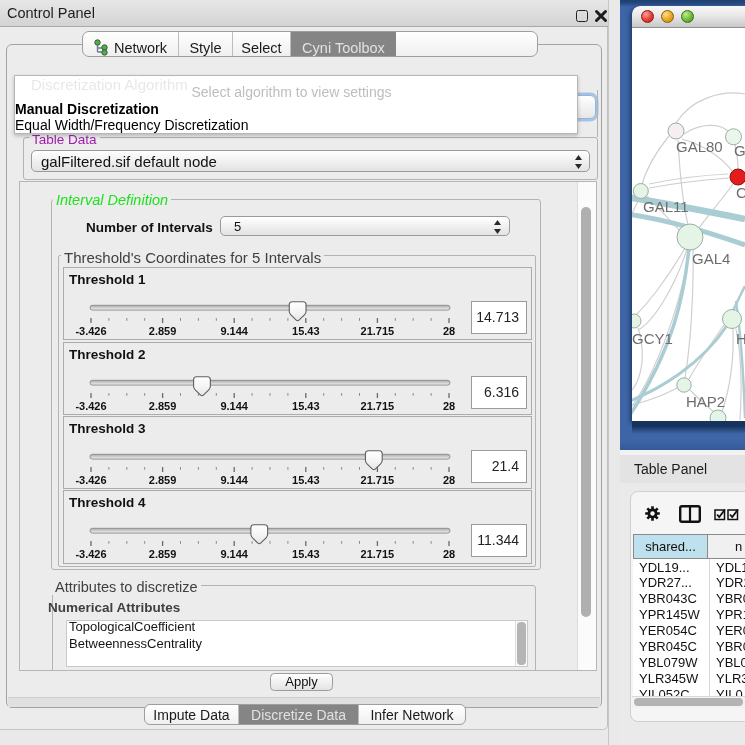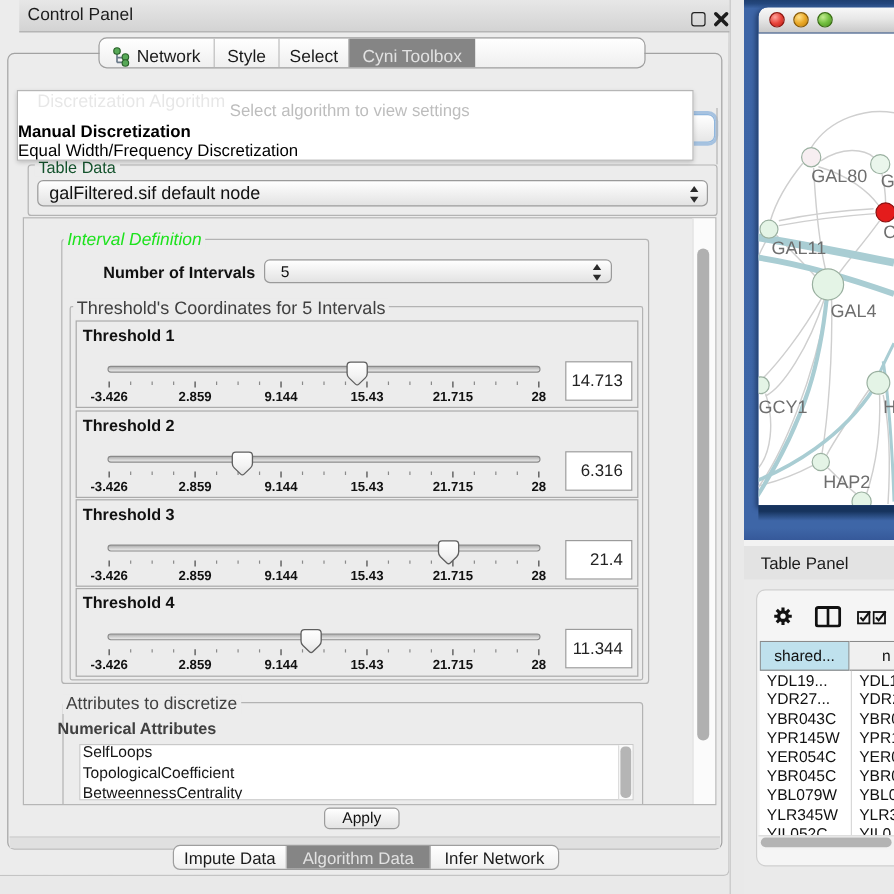--- a/index.html
+++ b/index.html
@@ -2,21 +2,21 @@
 <html><head>
 <meta charset="utf-8">
 <style>
 * { margin:0; padding:0; box-sizing:border-box; }
 html,body { width:745px; height:745px; }
 body { font-family:"Liberation Sans", sans-serif; background:#e9e9e9; position:relative; overflow:hidden; }
 .abs { position:absolute; }
 .bold { font-weight:bold; }
 
 #cp { left:0; top:0; width:608px; height:730px; background:#ececec; border-right:1px solid #c0c0c0; border-bottom:1px solid #c4c4c4; border-radius:0 0 5px 0; }
-#titlebar { left:16px; top:0; width:608px; height:27px; background:linear-gradient(#e7e7e7,#d3d3d3); border-bottom:1px solid #a9a9a9;text-align:right; }
+#titlebar { left:0; top:0; width:608px; height:27px; background:linear-gradient(#e7e7e7,#d3d3d3); border-bottom:1px solid #a9a9a9;text-align:right; }
 #titlebar span { position:absolute; left:7px; top:5px; font-size:14.5px; color:#1c1c1c; }
 #floatbtn { left:576px; top:10px; width:12px; height:12px; border:1.5px solid #222; border-radius:2.5px; background:transparent; }
 
 #bigbox { left:6px; top:44px; width:596px; height:664px; border:1px solid #a2a2a2; border-radius:6px; background:#ececec; }
 #bigbox-bottomstrip { left:8px; top:697px; width:592px; height:10px; background:#e0e0e0; border-top:1px solid #cdcdcd; }
 
 #toptabs { left:82px; top:31px; width:456px; height:26px; background:linear-gradient(#ffffff,#efefef); border:1px solid #9e9e9e; border-radius:7px; display:flex; overflow:hidden; }
 #toptabs .seg { height:100%; display:flex; align-items:flex-end; justify-content:center; font-size:14.5px; color:#1a1a1a; border-right:1px solid #bdbdbd; }
 #toptabs .seg:last-child { border-right:none; }
 #toptabs .sel { background:#858585; color:#e2e2e2; }
@@ -83,21 +83,21 @@
     Network</div>
   <div class="seg" style="width:54px;">Style</div>
   <div class="seg" style="width:58px;">Select</div>
   <div class="seg sel" style="width:105px;">Cyni Toolbox</div>
 </div>
 
 <div class="abs" style="left:560px; top:95px; width:36px; height:24px; border-radius:6px; background:linear-gradient(#fff,#e6e6e6); border:1px solid #8fb6dd; box-shadow:0 0 0 2.5px rgba(110,160,215,0.55);"></div>
 <div class="abs" style="left:597px; top:90px; width:1px; height:47px; background:#b3b3b3;"></div>
 
 <div class="abs group" style="left:23px; top:137px; width:575px; height:43px;"></div>
-<div class="abs gtitle" style="left:29px; top:132px; color:#14532d; font-size:13.5px;">Table Data</div>
+<div class="abs gtitle" style="left:29px; top:132px; color:#a21caf; font-size:13.5px;">Table Data</div>
 <div class="abs combo" style="left:31px; top:150px; width:559px; height:22px;">
   <span class="ctext" style="font-size:15px;">galFiltered.sif default node</span>
   <svg style="position:absolute; right:6px; top:3px;" width="9" height="16" viewBox="0 0 9 16">
     <path d="M4.5 1 L8 6 H1 Z" fill="#2a2a2a"></path>
     <path d="M4.5 15 L1 10 H8 Z" fill="#2a2a2a"></path>
   </svg>
 </div>
 
 <div class="abs" style="left:19px; top:181px; width:578px; height:490px; border:1px solid #b6b6b6;"></div>
 <div class="abs" style="left:577px; top:182px; width:19px; height:488px; background:#fbfbfb; border-left:1px solid #dcdcdc;"></div>
@@ -196,32 +196,31 @@
     </svg>
   <div class="vbox">11.344</div>
 </div>
 
 <div class="abs" style="left:19px; top:182px; width:558px; height:488px; overflow:hidden; pointer-events:none;">
   <div style="position:absolute; left:33px; top:403px; width:484px; height:120px; border:1px solid #b3b3b3; border-radius:3px;"></div>
 </div>
 <div class="abs gtitle blue" style="left:52px; top:579px;">Attributes to discretize</div>
 <div class="abs bold" style="font-size:13.5px; color:#404040; left:48px; top:600px;">Numerical Attributes</div>
 <div class="abs" id="numlist">
-  <div style="padding-top:0px; height:17px;">SelfLoops</div>
   <div>TopologicalCoefficient</div>
   <div>BetweennessCentrality</div>
 </div>
 <div class="abs" style="left:515px; top:621px; width:12px; height:45px; background:#fafafa; border-left:1px solid #ddd;"></div>
 <div class="abs" style="left:517px; top:622px; width:9px; height:43px; background:#b5b5b5; border-radius:4px;"></div>
 
 <div class="abs" id="applybtn">Apply</div>
 
 <div class="abs" id="bottabs">
   <div class="seg" style="width:94px;">Impute Data</div>
-  <div class="seg sel" style="width:120px;">Algorithm Data</div>
+  <div class="seg sel" style="width:120px;">Discretize Data</div>
   <div class="seg" style="width:106px;">Infer Network</div>
 </div>
 
 <div class="abs" id="popup">
   <div style="position:absolute; left:16px; top:0px; font-size:15px; color:rgba(40,40,40,0.11); white-space:nowrap;">Discretization Algorithm</div>
   <div style="position:absolute; left:0; right:0; top:7.5px; padding-right:9px; text-align:center; font-size:14px; color:#bdbdbd;">Select algorithm to view settings</div>
   <div style="position:absolute; left:0px; top:24.5px; font-size:14px; font-weight:bold; color:#000;">Manual Discretization</div>
   <div style="position:absolute; left:0px; top:41px; font-size:14px; color:#000;">Equal Width/Frequency Discretization</div>
 </div>
 

